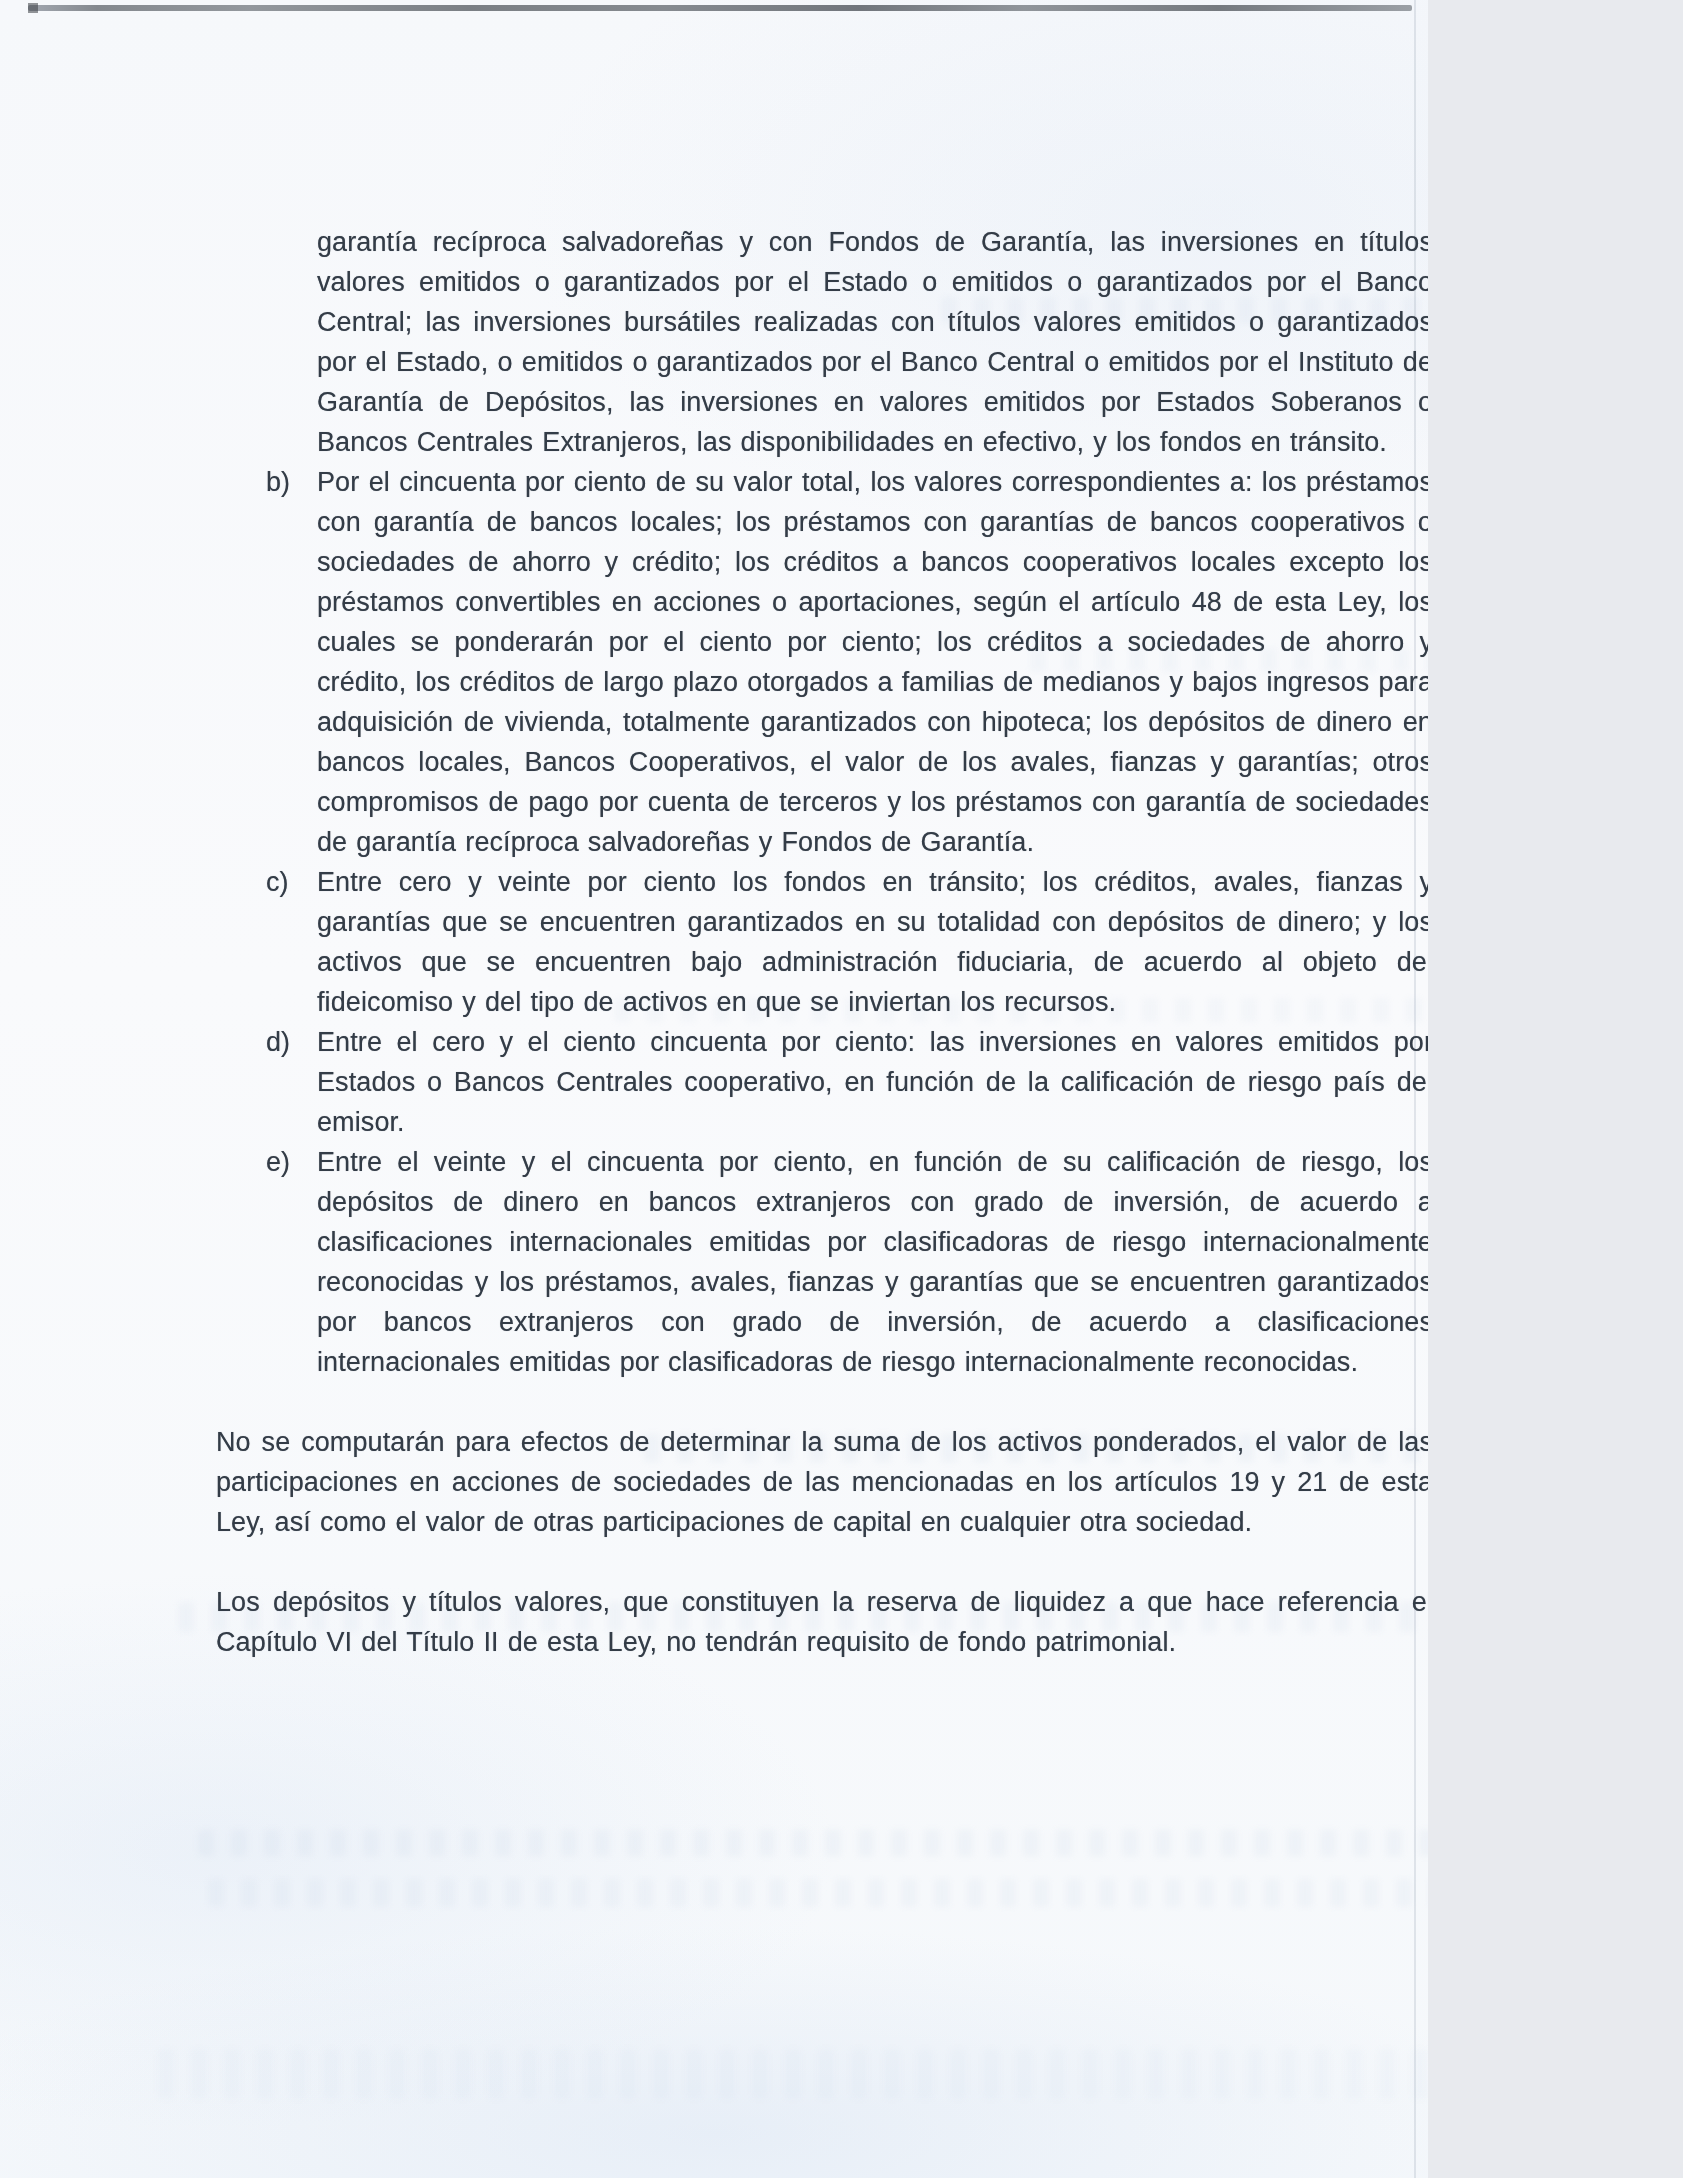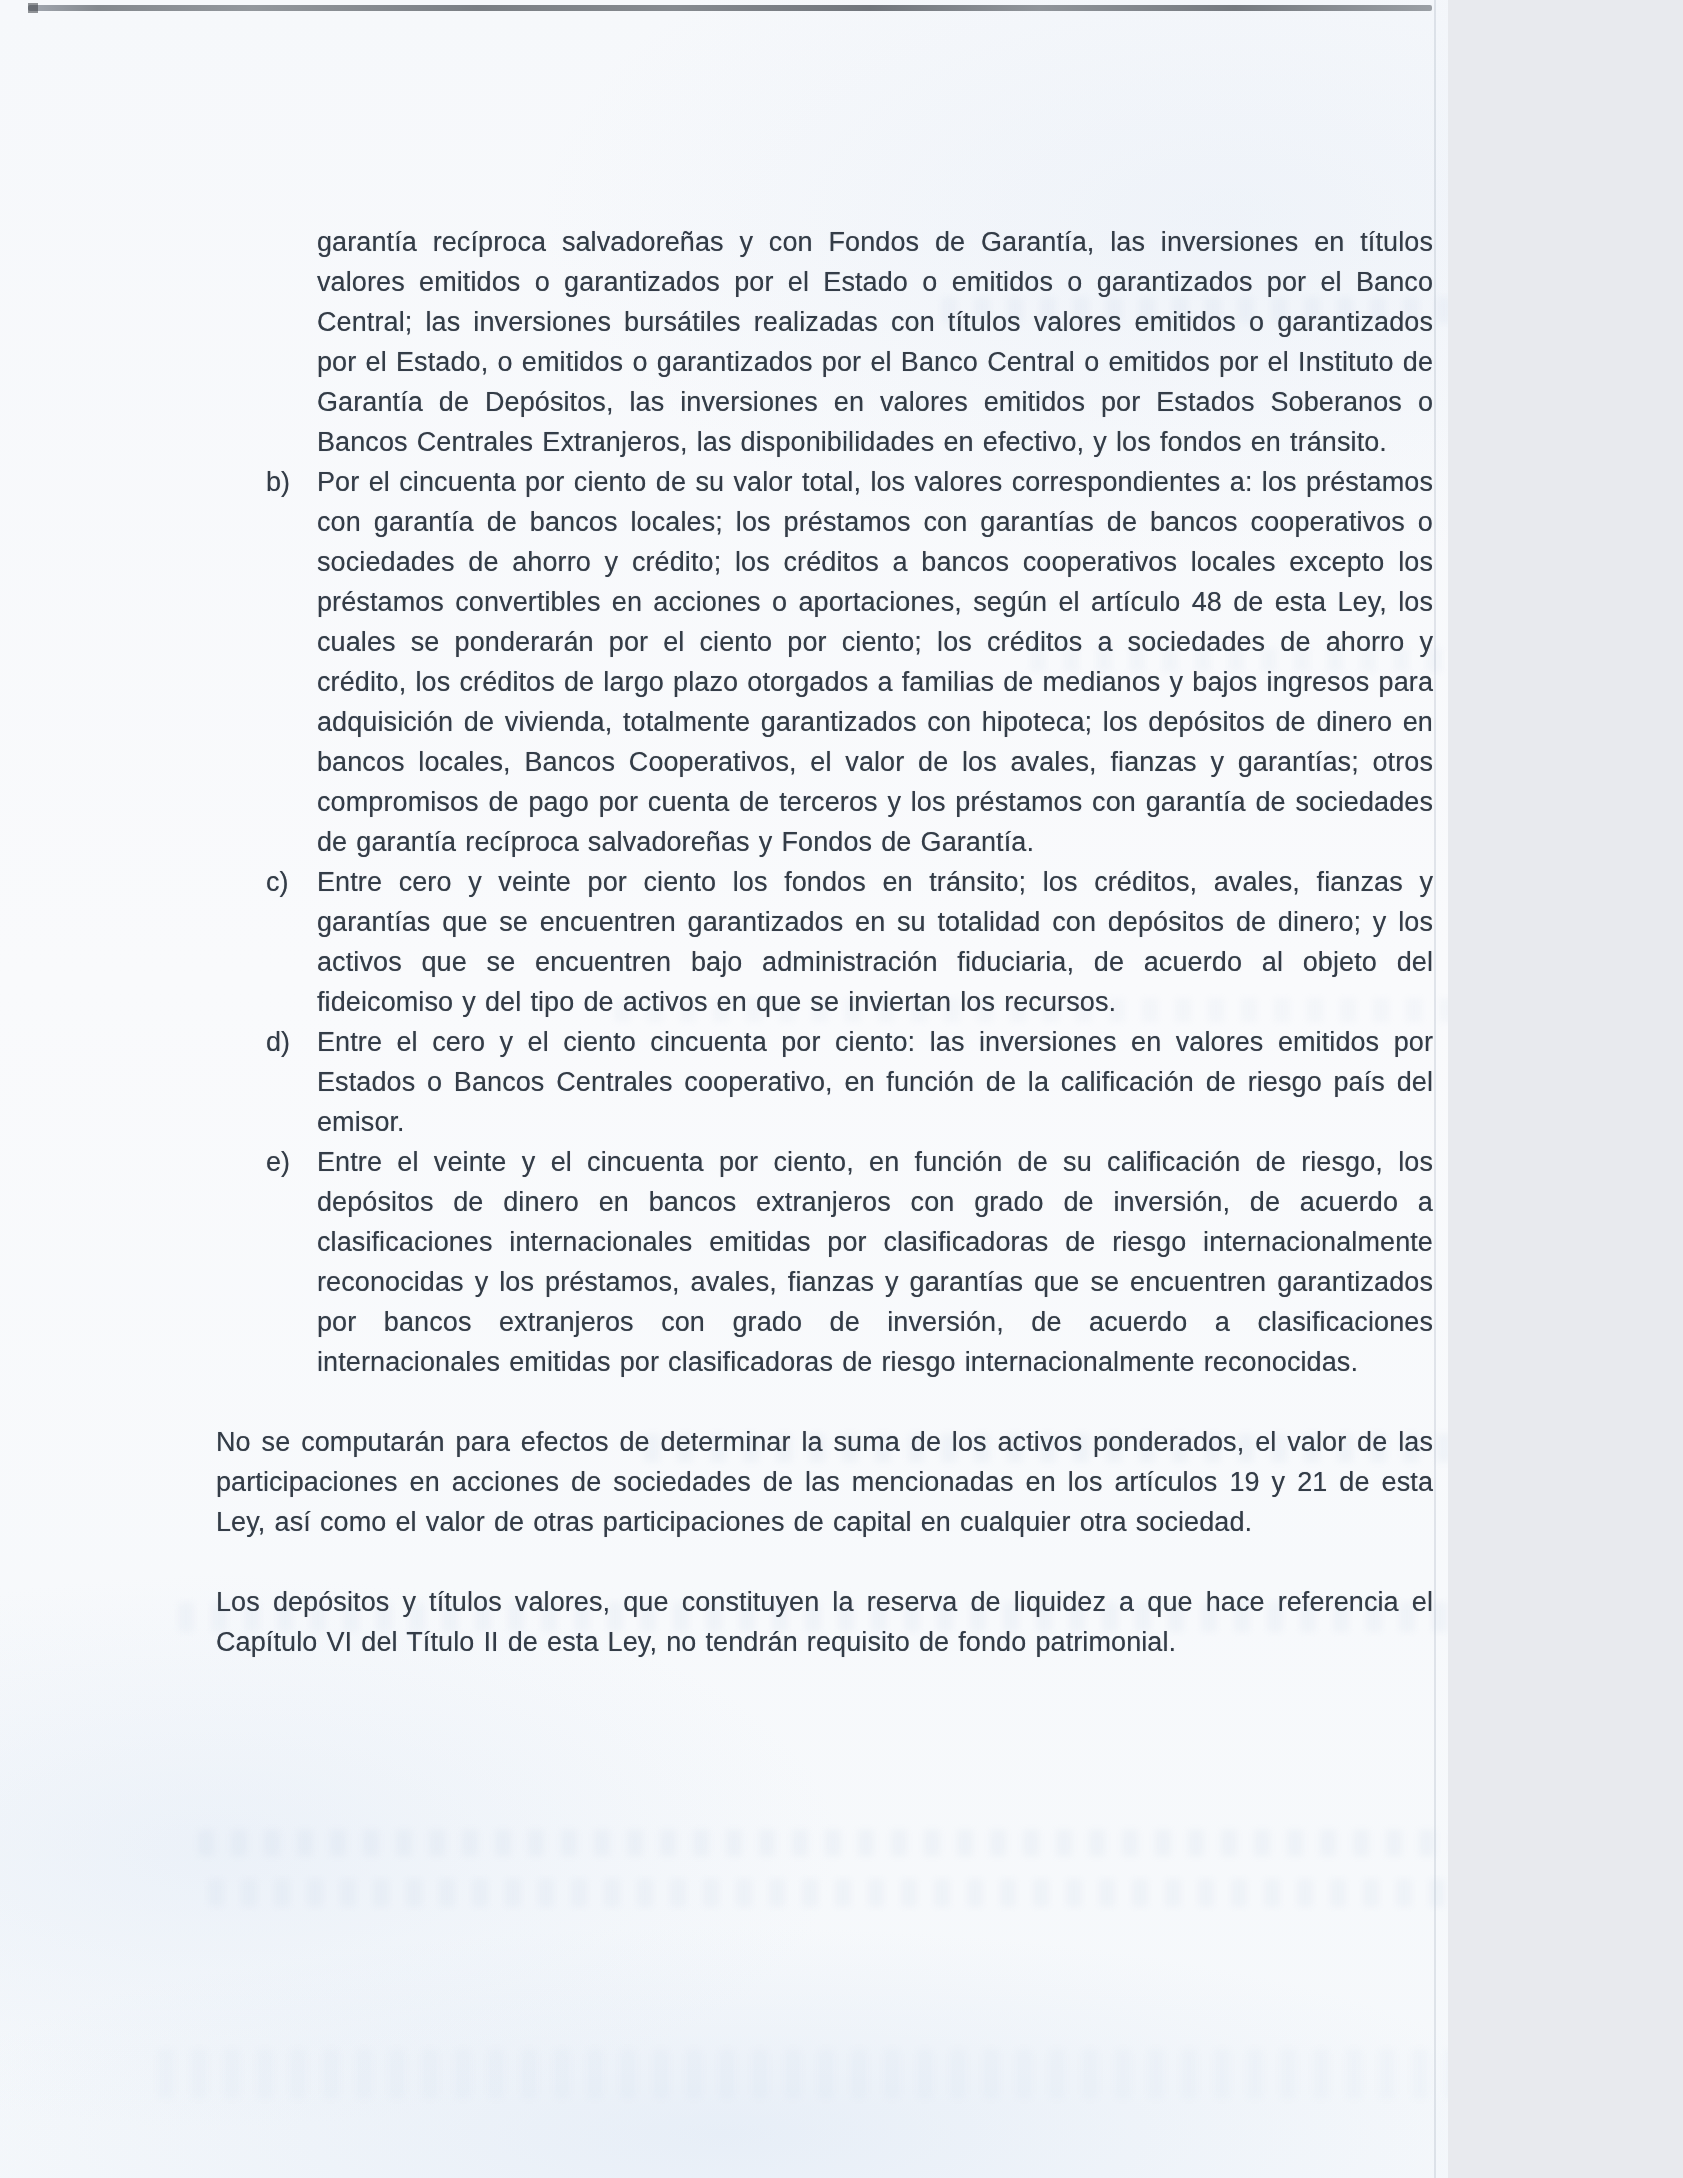--- a/index.html
+++ b/index.html
@@ -13,21 +13,20 @@
     height: 2178px;
     margin: 0;
     overflow: hidden;
     background:
       radial-gradient(ellipse 891px 396px at 15% 85%, rgba(210,224,242,.30), rgba(210,224,242,0) 70%),
       radial-gradient(ellipse 990px 495px at 85% 10%, rgba(214,226,242,.25), rgba(214,226,242,0) 70%),
       radial-gradient(ellipse 1188px 297px at 50% 98%, rgba(205,220,240,.35), rgba(205,220,240,0) 70%),
       linear-gradient(180deg, #f6f8fb 0%, #f9fafc 45%, #f5f8fb 100%);
     font-family: "Liberation Sans", "DejaVu Sans", sans-serif;
     color: #333c47;
-    padding-left: 20px;
   }
 
   
   .topband {
     position: absolute;
     top: 5px;
     left: 28px;
     right: 16px;
     height: 6px;
     opacity: .82;

